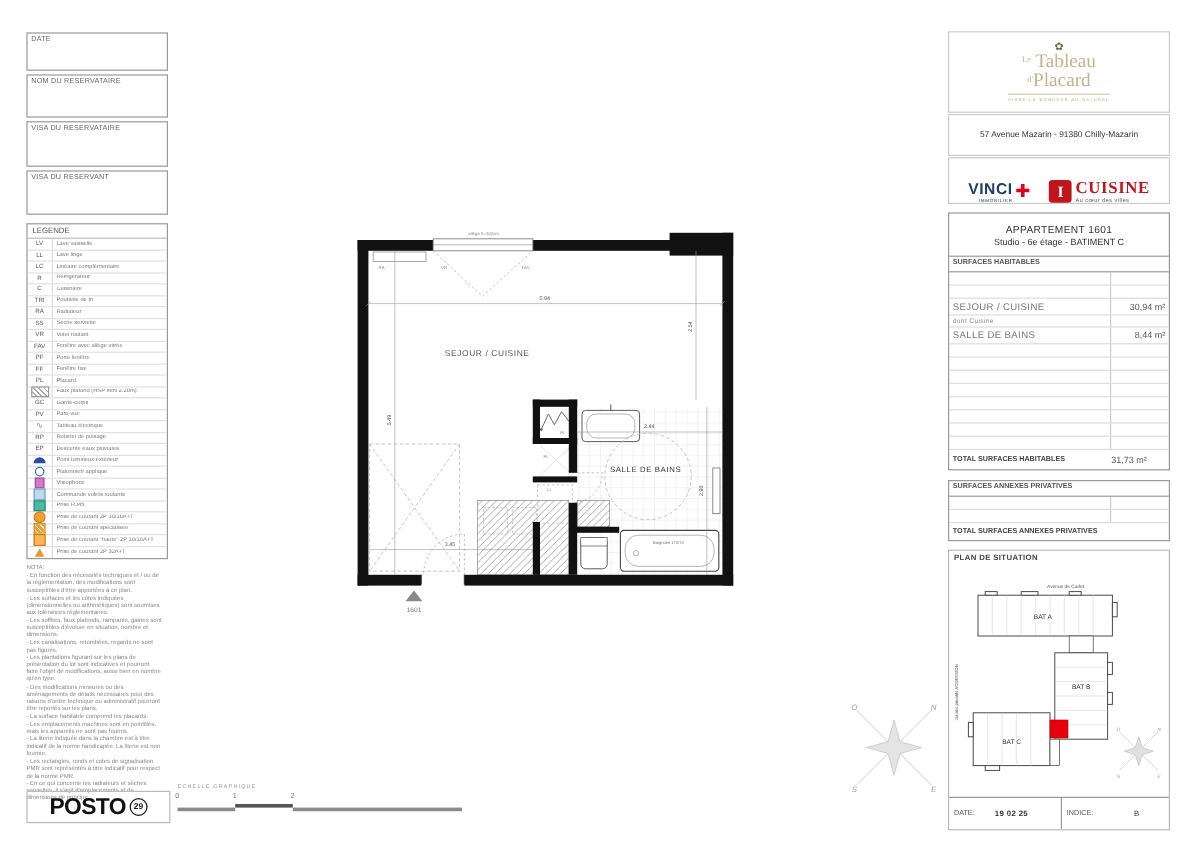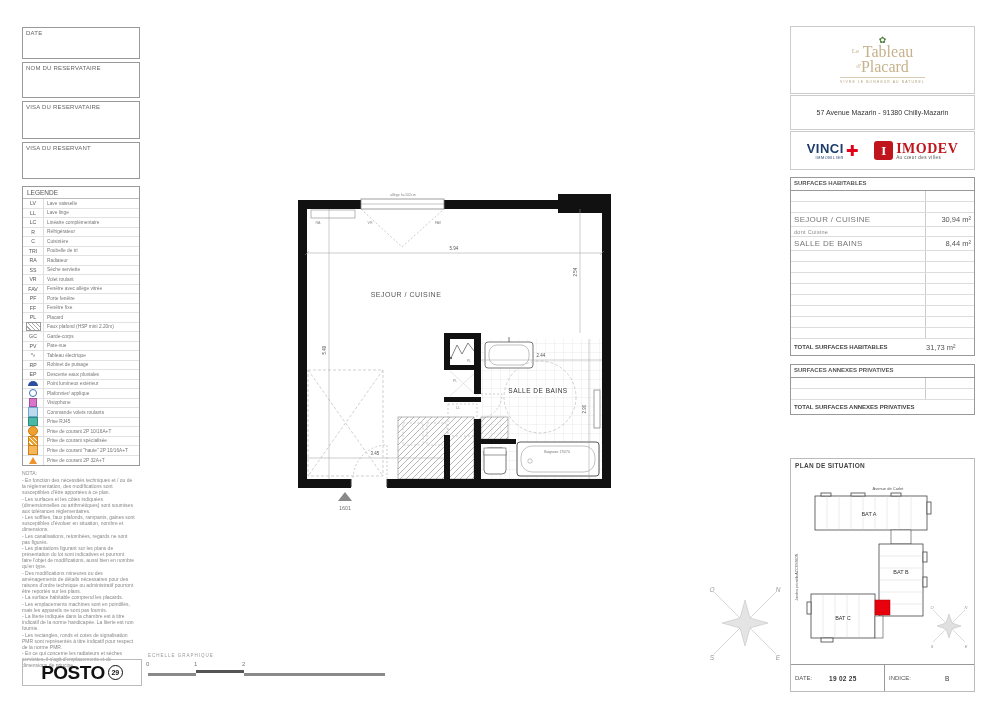--- a/index.html
+++ b/index.html
@@ -46,21 +46,21 @@
   .scale-ticks span{position:absolute;top:0}
   .scale-bar{position:relative;height:6px}
   .scale-bar i{position:absolute;display:block;height:3px}
   
   .logo-box{position:absolute;left:790px;top:26px;width:185px;height:68px;border:1px solid #ccc;display:flex;flex-direction:column;align-items:center;justify-content:center;text-align:center}
   .lv-leaf{color:#4e7e3e;font-size:9px;line-height:8px}
   .lv-line{font-family:"Liberation Serif",serif;color:#c6b28b;font-size:16px;line-height:15px}
   .lv-sm{font-size:7px;vertical-align:4px}
   .lv-tag{font-size:3.4px;letter-spacing:1.1px;color:#b3a27c;margin-top:3px;border-top:.5px solid #d8cdb4;padding-top:2px}
   .addr-box{position:absolute;left:790px;top:95px;width:185px;height:35px;border:1px solid #ccc;display:flex;align-items:center;justify-content:center;font-size:7px;color:#333}
-  .partners{position:absolute;left:790px;top:131px;width:185px;height:39px;border:1px solid #ccc;display:flex;align-items:center;justify-content:space-evenly}
+  .partners{position:absolute;left:790px;top:131px;width:185px;height:39px;border:1px solid #ccc;display:flex;align-items:flex-end;justify-content:space-evenly}
   .vinci{display:flex;align-items:center;gap:2px}
   .vinci-txt{display:flex;flex-direction:column;align-items:flex-end}
   .vinci-word{font-size:13px;font-weight:bold;color:#1d3c6b;letter-spacing:.5px}
   .vinci-sub{font-size:3.8px;color:#1d3c6b;letter-spacing:.6px}
   .vinci-plus{color:#e2001a;font-size:15px;line-height:15px}
   .imodev{display:flex;align-items:center;gap:3px}
   .imodev-badge{width:19px;height:19px;background:#c0151c;border-radius:3px;color:#fff;font-family:"Liberation Serif",serif;font-size:13px;font-weight:bold;display:flex;align-items:center;justify-content:center}
   .imodev-txt{display:flex;flex-direction:column}
   .imodev-word{font-family:"Liberation Serif",serif;font-weight:bold;font-size:14px;color:#c0151c;letter-spacing:.5px;line-height:13px}
   .imodev-sub{font-size:4.6px;color:#555;letter-spacing:.4px}
@@ -450,28 +450,32 @@
   <div class="vinci">
     <div class="vinci-txt">
       <span class="vinci-word">VINCI</span>
       <span class="vinci-sub">IMMOBILIER</span>
     </div>
     <span class="vinci-plus">✚</span>
   </div>
   <div class="imodev">
     <span class="imodev-badge">I</span>
     <div class="imodev-txt">
-      <span class="imodev-word">IMODEV</span>
+      <span class="imodev-word">CUISINE</span>
       <span class="imodev-sub">Au cœur des villes</span>
     </div>
   </div>
 </div>
 
 <div class="apt">
   <div class="apt-block">
+    <div class="apt-head">
+      <div class="apt-title">APPARTEMENT 1601</div>
+      <div class="apt-sub">Studio - 6e étage - BATIMENT C</div>
+    </div>
     <div class="apt-sec">SURFACES HABITABLES</div>
     <div class="r e"></div>
     <div class="r e"></div>
     <div class="r main">
       <span class="nm">SEJOUR / CUISINE</span>
       <span class="vl">30,94 m²</span>
     </div>
     <div class="r sub">
       <span class="nm small">dont Cuisine</span>
       <span class="vl"></span>

